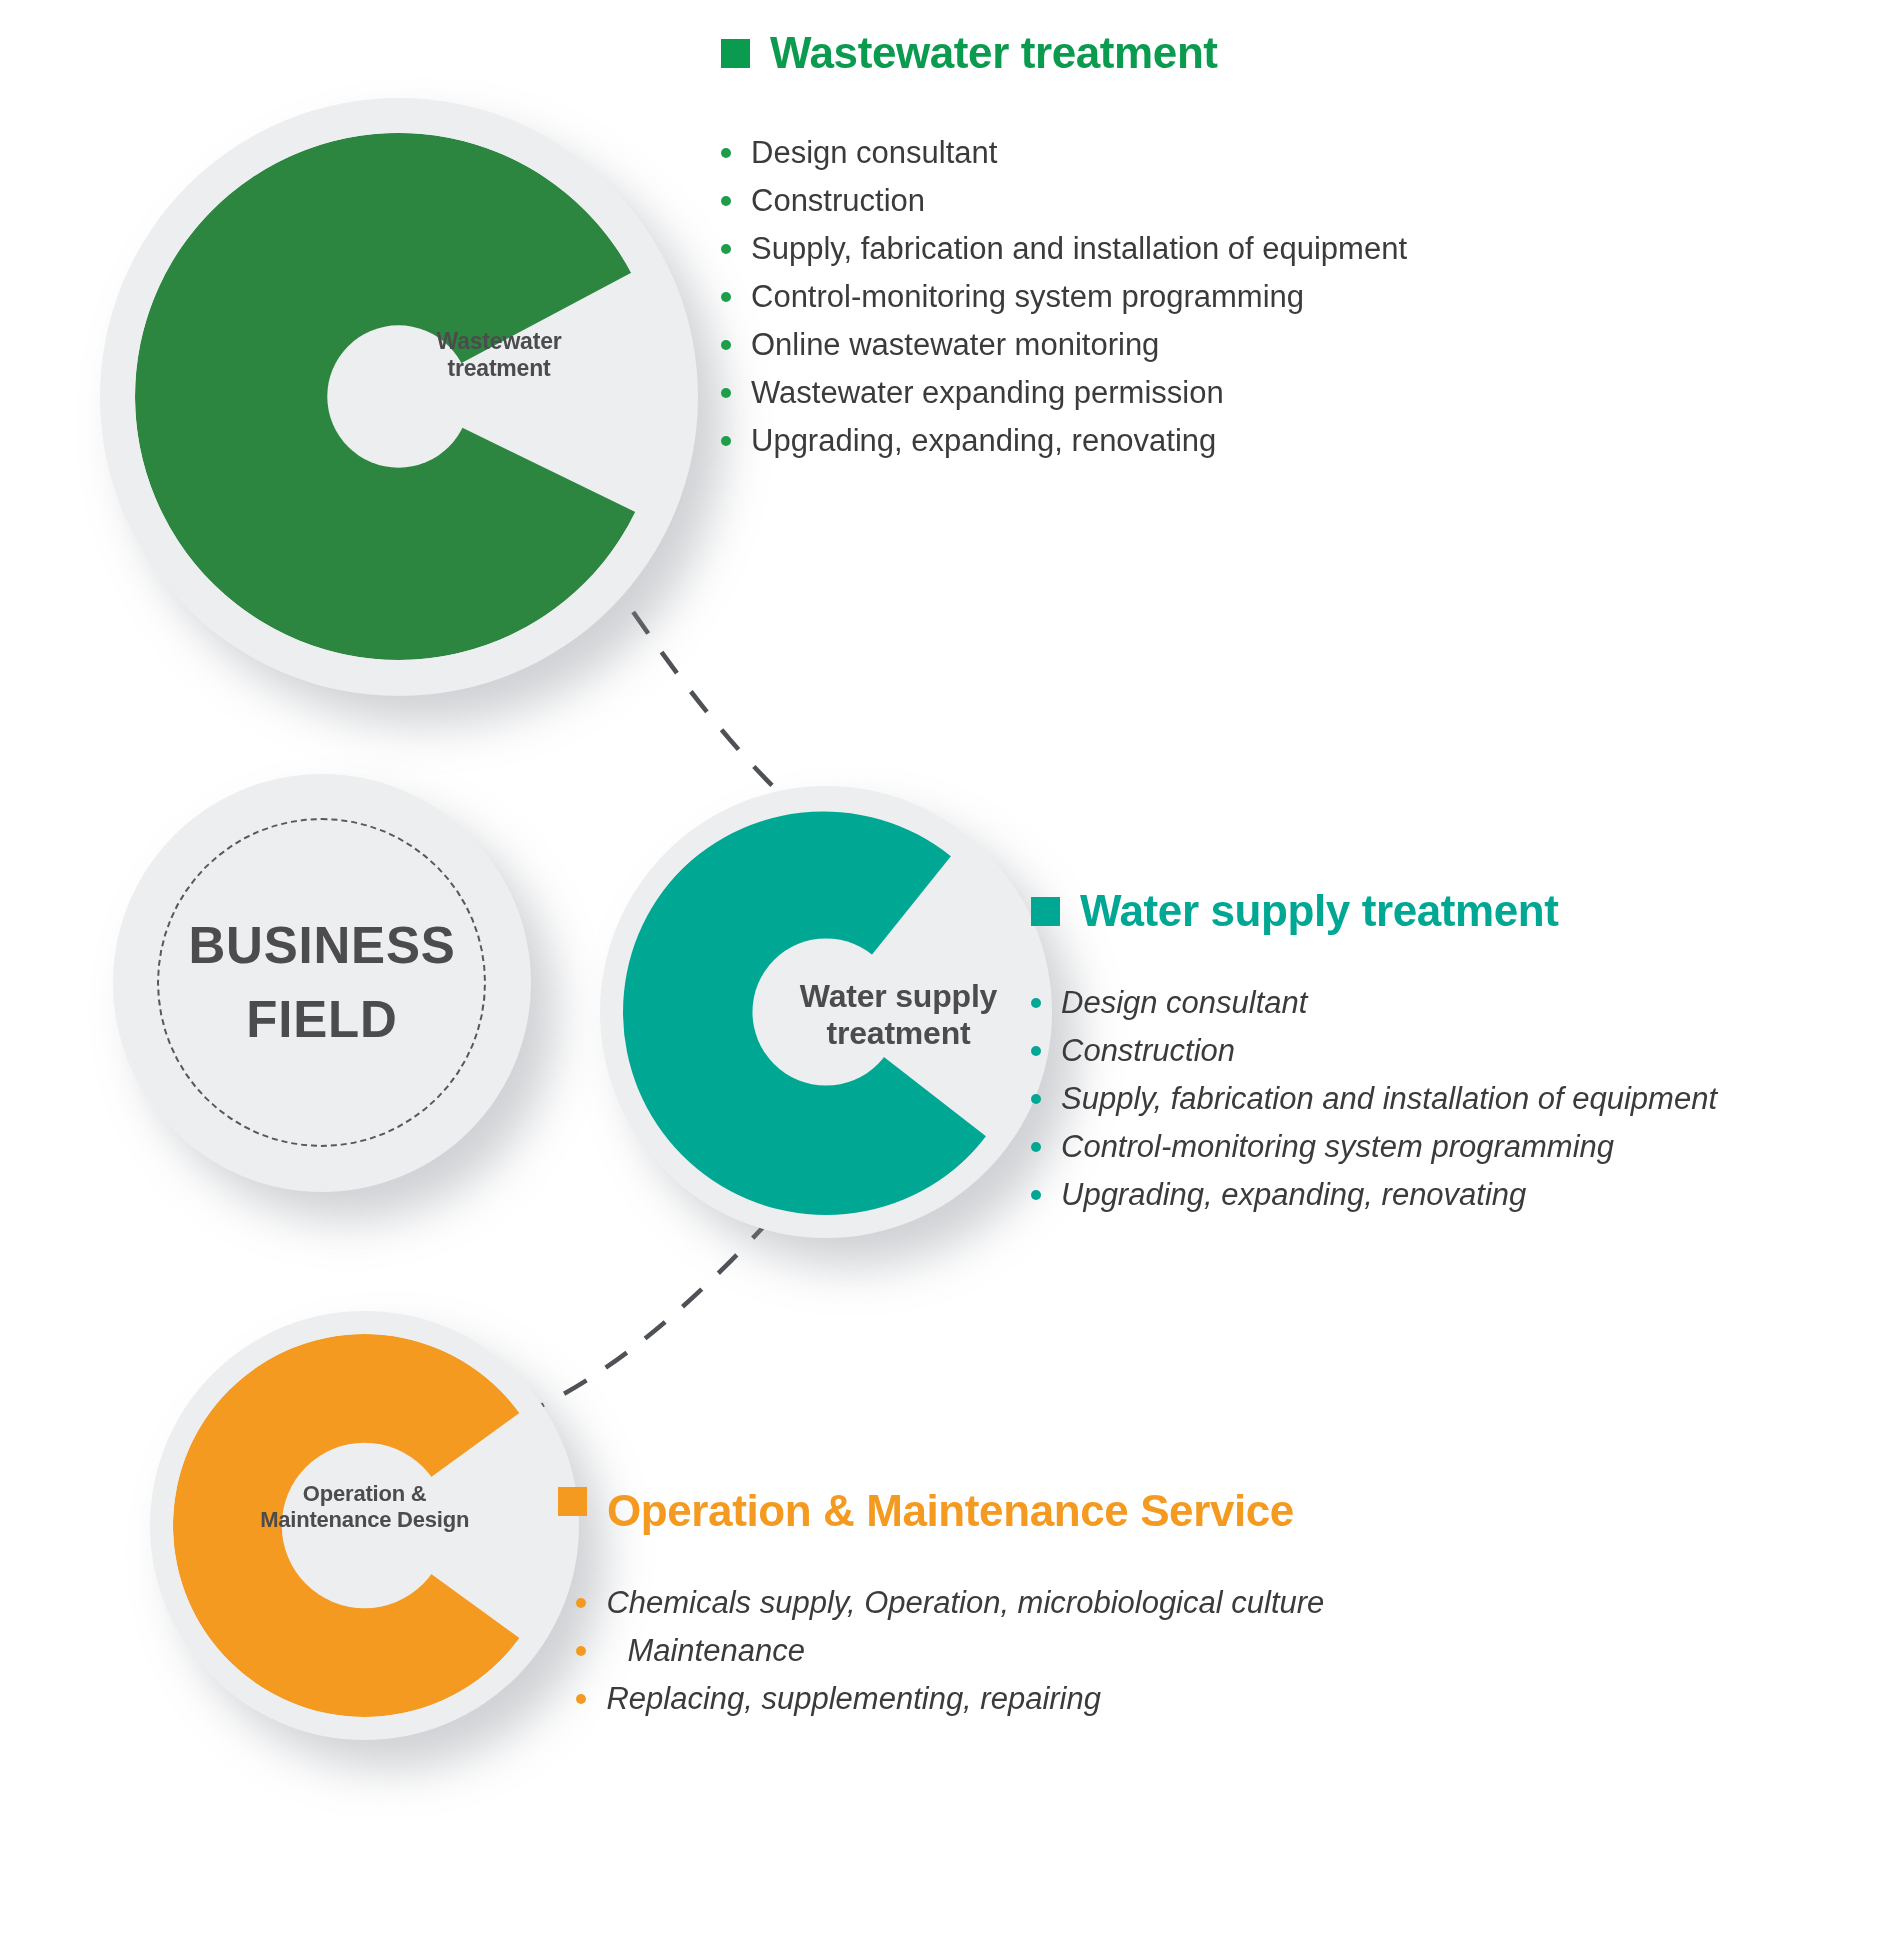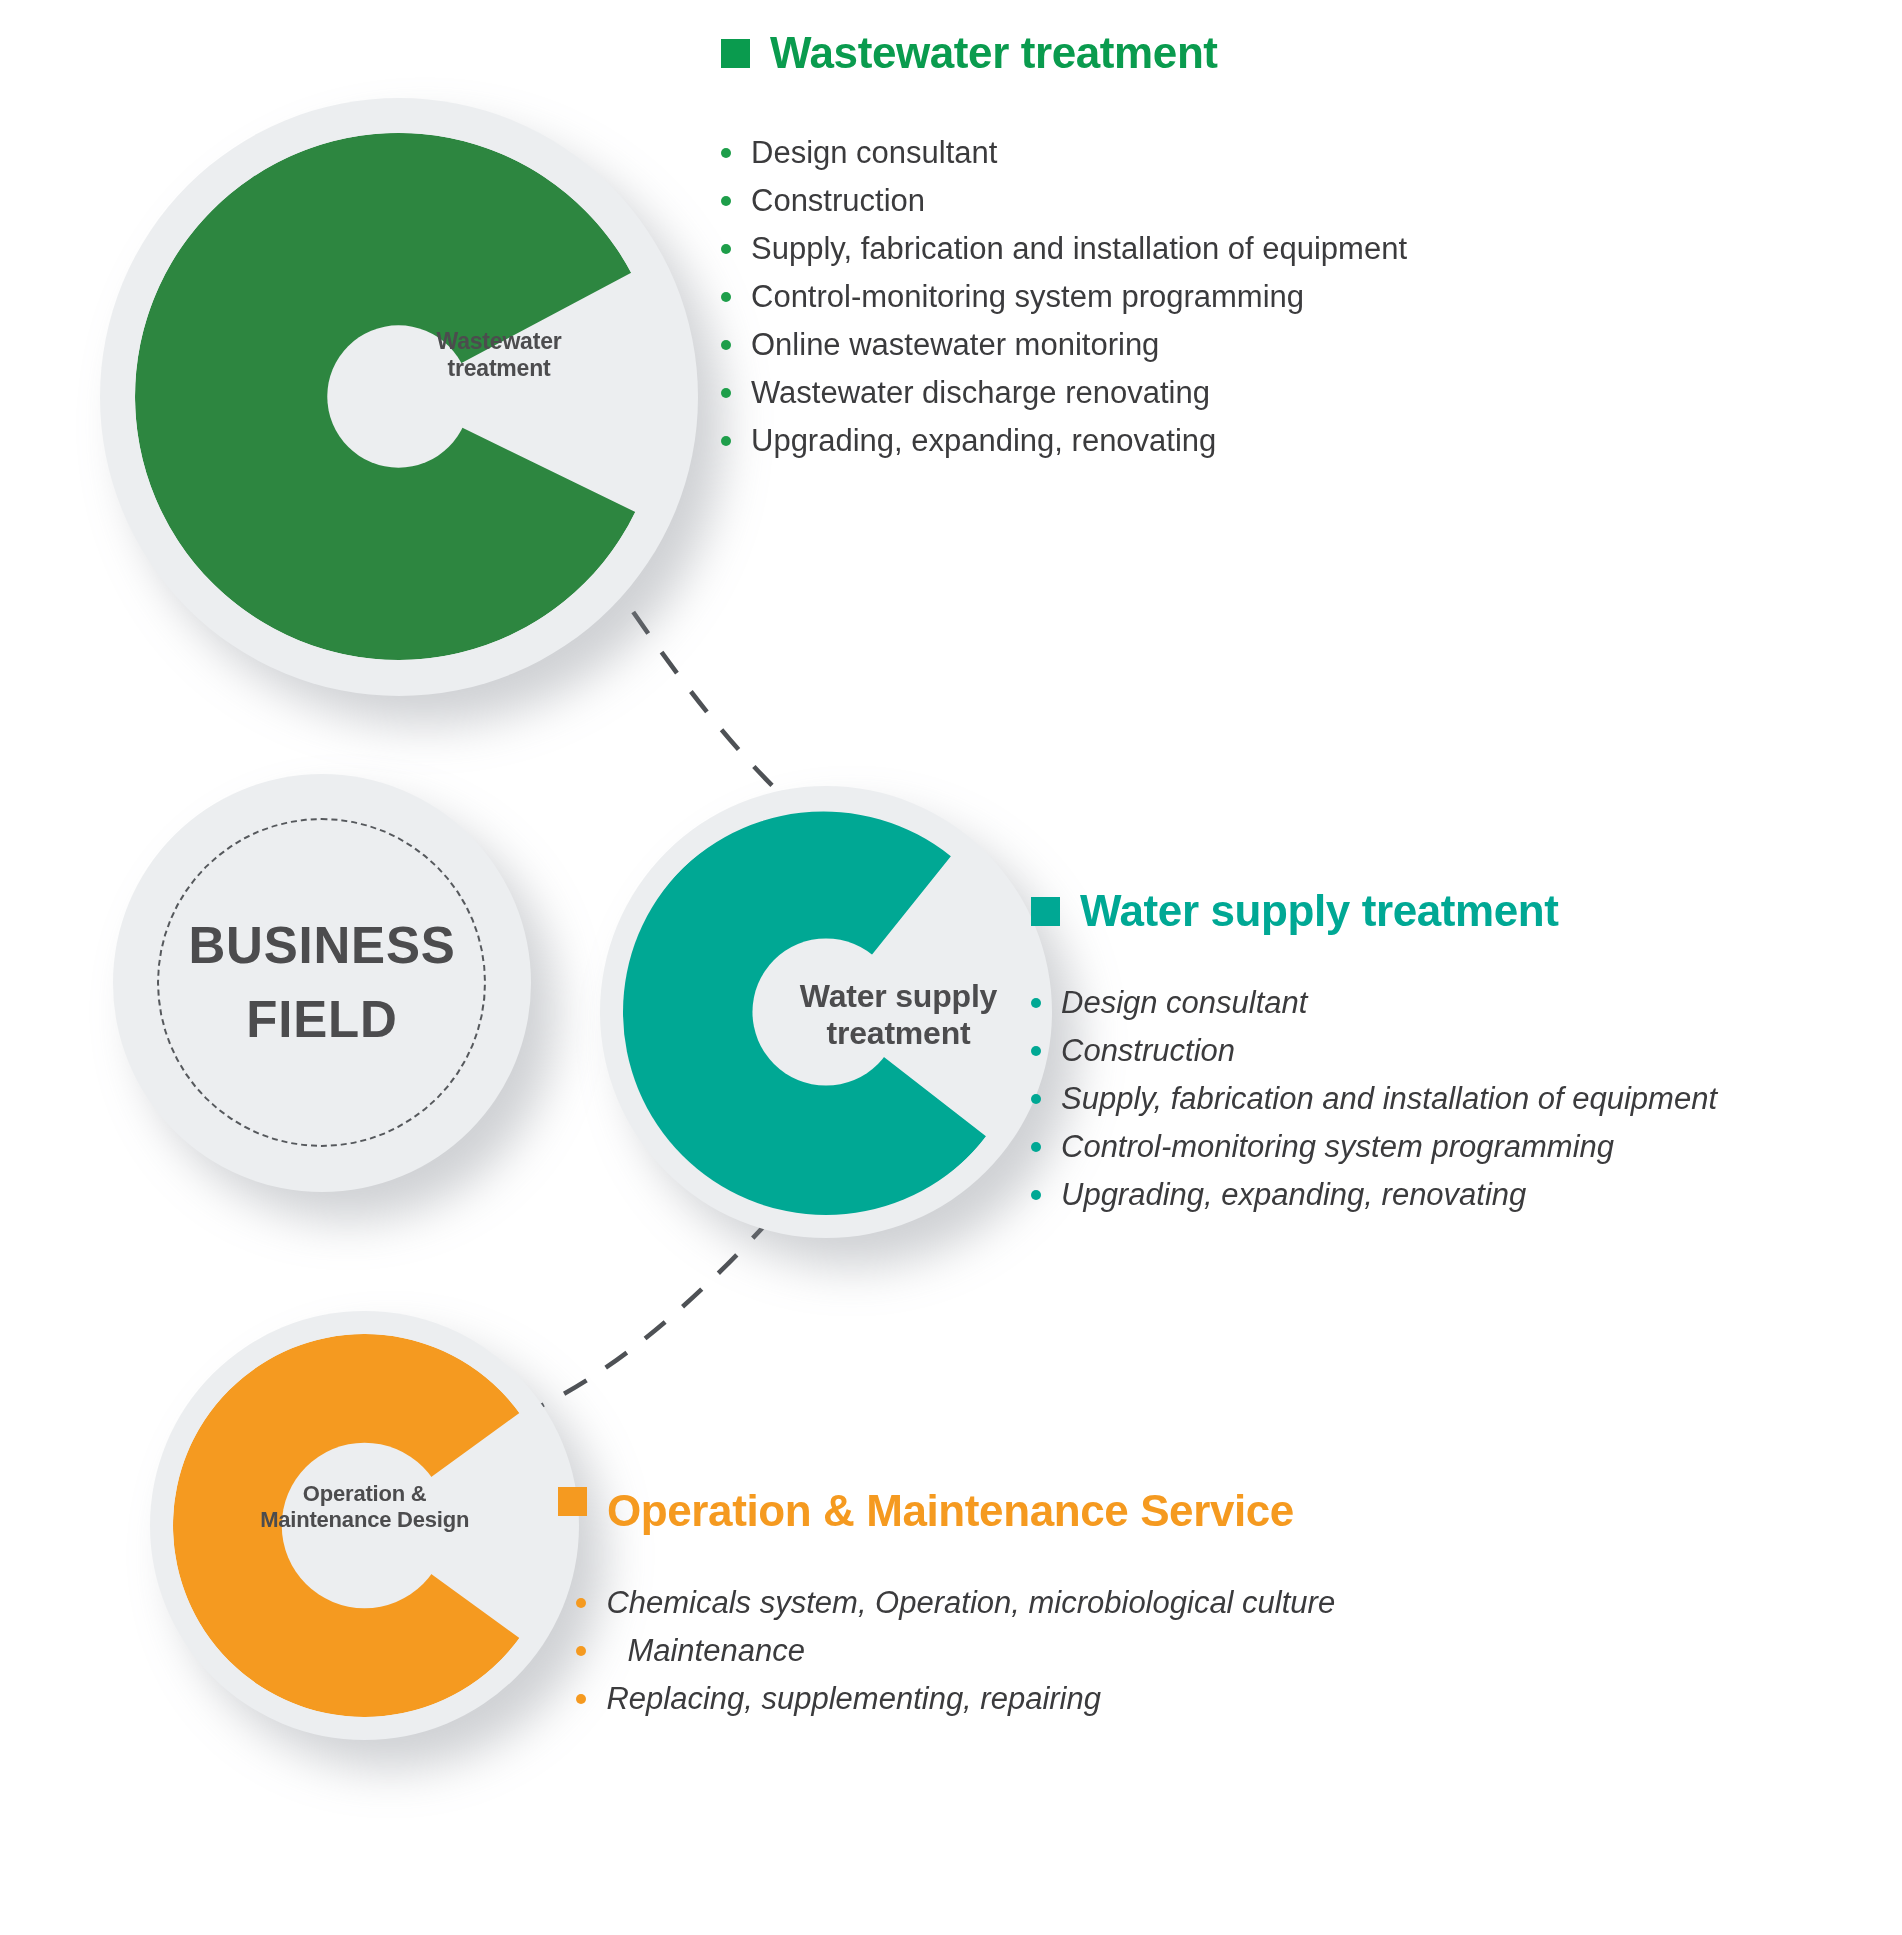--- a/index.html
+++ b/index.html
@@ -173,21 +173,21 @@
       <li style="height:48px;">
         <span class="bullet-dot" style="background:#1E9E4A;"></span>
         <span>Control-monitoring system programming</span>
       </li>
       <li style="height:48px;">
         <span class="bullet-dot" style="background:#1E9E4A;"></span>
         <span>Online wastewater monitoring</span>
       </li>
       <li style="height:48px;">
         <span class="bullet-dot" style="background:#1E9E4A;"></span>
-        <span>Wastewater discharge renovating</span>
+        <span>Wastewater expanding permission</span>
       </li>
       <li style="height:48px;">
         <span class="bullet-dot" style="background:#1E9E4A;"></span>
         <span>Upgrading, expanding, renovating</span>
       </li>
     </ul>
   </div>
 
   <div class="node" id="business-field">
     <div class="disc"></div>
@@ -254,21 +254,21 @@
   </div>
 
   <div class="section" id="section-operation" style="left:558px; top:1466px;">
     <div class="section-head">
       <span class="swatch" style="background:#F59A20;"></span>
       <span class="section-title" style="color:#F59A20;margin-top:20px;">Operation &amp; Maintenance Service</span>
     </div>
     <ul class="bullets italic" style="margin-top:43px; margin-left:18.4px;">
       <li style="height:48px;">
         <span class="bullet-dot" style="background:#F59A20;"></span>
-        <span>Chemicals system, Operation, microbiological culture</span>
+        <span>Chemicals supply, Operation, microbiological culture</span>
       </li>
       <li style="height:48px;gap:21px;">
         <span class="bullet-dot" style="background:#F59A20;"></span>
         <span>Maintenance</span>
       </li>
       <li style="height:48px;">
         <span class="bullet-dot" style="background:#F59A20;"></span>
         <span>Replacing, supplementing, repairing</span>
       </li>
     </ul>

